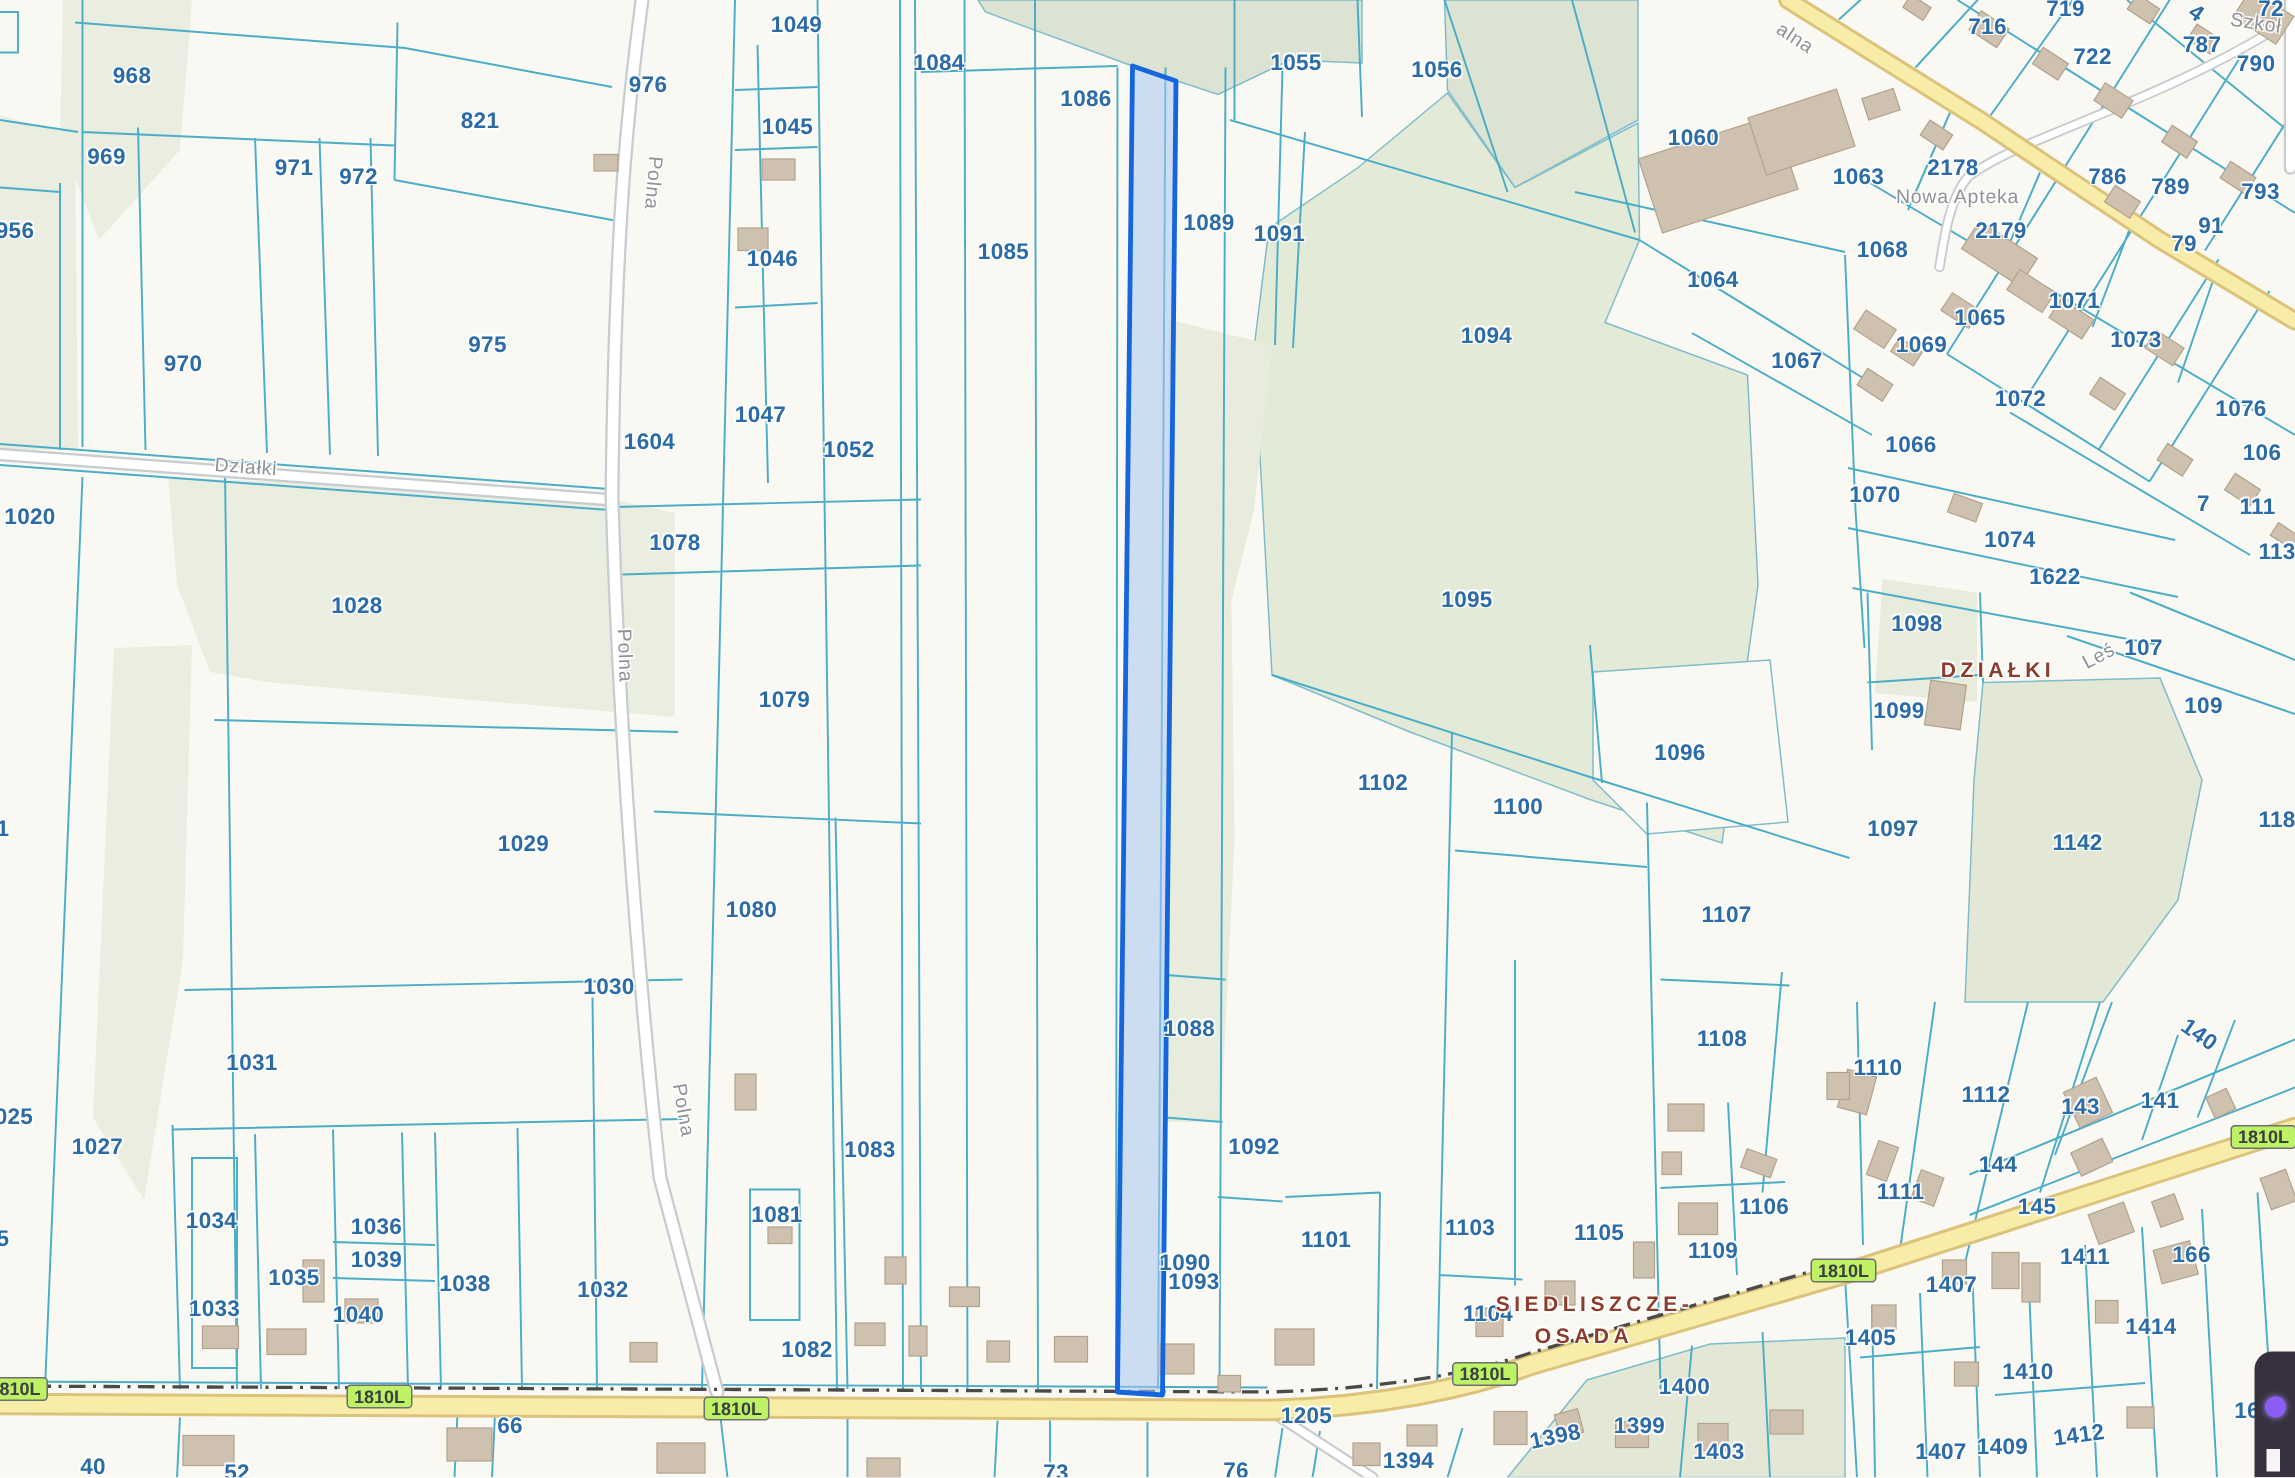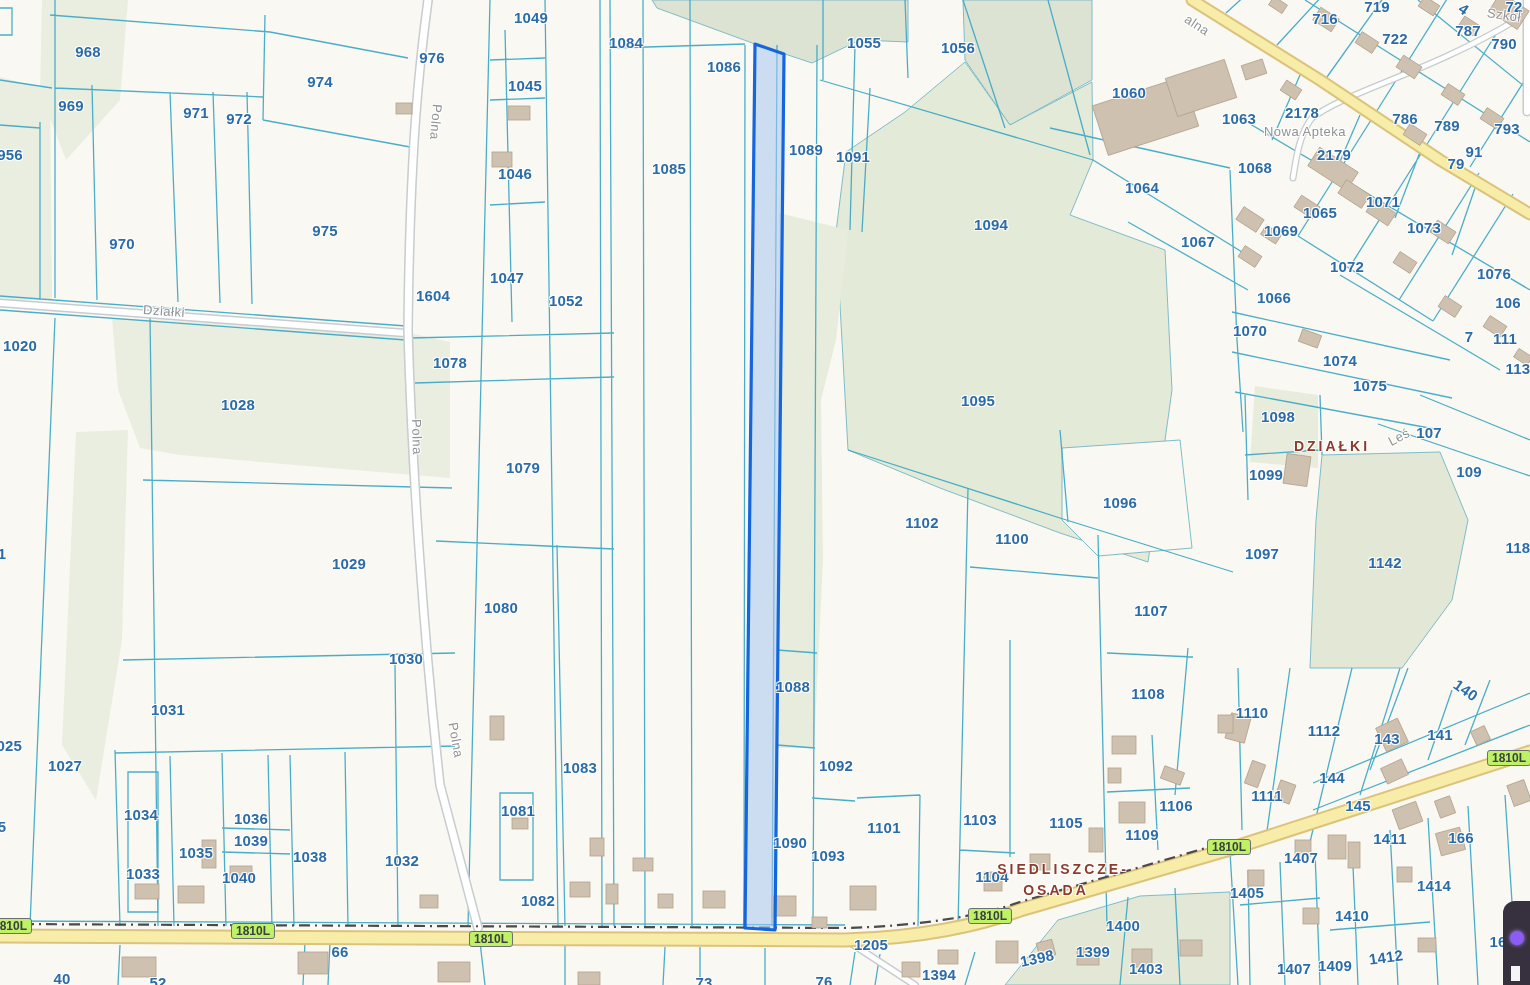--- a/index.html
+++ b/index.html
@@ -187,21 +187,21 @@
       </g>
 
     <polygon points="755,44 784,54 775,930 745,928" fill="#a8c6f0" fill-opacity="0.55" stroke="#1565dd" stroke-width="3.2" stroke-linejoin="round"></polygon>
   </svg>
 
   <div id="label-layer">
       <span class="lbl lbl-parcel" style="left: 88px; top: 51px;">968</span>
       <span class="lbl lbl-parcel" style="left: 71px; top: 105px;">969</span>
       <span class="lbl lbl-parcel" style="left: 196px; top: 112px;">971</span>
       <span class="lbl lbl-parcel" style="left: 239px; top: 118px;">972</span>
-      <span class="lbl lbl-parcel" style="left: 320px; top: 81px;">974</span>
+      <span class="lbl lbl-parcel" style="left: 320px; top: 81px;">821</span>
       <span class="lbl lbl-parcel" style="left: 432px; top: 57px;">976</span>
       <span class="lbl lbl-parcel" style="left: 10px; top: 154px;">956</span>
       <span class="lbl lbl-parcel" style="left: 122px; top: 243px;">970</span>
       <span class="lbl lbl-parcel" style="left: 325px; top: 230px;">975</span>
       <span class="lbl lbl-parcel" style="left: 433px; top: 295px;">1604</span>
       <span class="lbl lbl-parcel" style="left: 531px; top: 17px;">1049</span>
       <span class="lbl lbl-parcel" style="left: 525px; top: 85px;">1045</span>
       <span class="lbl lbl-parcel" style="left: 515px; top: 173px;">1046</span>
       <span class="lbl lbl-parcel" style="left: 507px; top: 277px;">1047</span>
       <span class="lbl lbl-parcel" style="left: 566px; top: 300px;">1052</span>
@@ -223,21 +223,21 @@
       <span class="lbl lbl-parcel" style="left: 1334px; top: 154px;">2179</span>
       <span class="lbl lbl-parcel" style="left: 1255px; top: 167px;">1068</span>
       <span class="lbl lbl-parcel" style="left: 1320px; top: 212px;">1065</span>
       <span class="lbl lbl-parcel" style="left: 1281px; top: 230px;">1069</span>
       <span class="lbl lbl-parcel" style="left: 1383px; top: 201px;">1071</span>
       <span class="lbl lbl-parcel" style="left: 1424px; top: 227px;">1073</span>
       <span class="lbl lbl-parcel" style="left: 1347px; top: 266px;">1072</span>
       <span class="lbl lbl-parcel" style="left: 1274px; top: 297px;">1066</span>
       <span class="lbl lbl-parcel" style="left: 1250px; top: 330px;">1070</span>
       <span class="lbl lbl-parcel" style="left: 1340px; top: 360px;">1074</span>
-      <span class="lbl lbl-parcel" style="left: 1370px; top: 385px;">1075</span>
+      <span class="lbl lbl-parcel" style="left: 1370px; top: 385px;">1622</span>
       <span class="lbl lbl-parcel" style="left: 1325px; top: 18px;">716</span>
       <span class="lbl lbl-parcel" style="left: 1377px; top: 6px;">719</span>
       <span class="lbl lbl-parcel" style="left: 1395px; top: 38px;">722</span>
       <span class="lbl lbl-parcel" style="left: 1468px; top: 30px;">787</span>
       <span class="lbl lbl-parcel" style="left: 1504px; top: 43px;">790</span>
       <span class="lbl lbl-parcel" style="left: 1405px; top: 118px;">786</span>
       <span class="lbl lbl-parcel" style="left: 1447px; top: 125px;">789</span>
       <span class="lbl lbl-parcel" style="left: 1507px; top: 128px;">793</span>
       <span class="lbl lbl-parcel" style="left: 1474px; top: 151px;">91</span>
       <span class="lbl lbl-parcel" style="left: 1456px; top: 163px;">79</span>
@@ -270,21 +270,21 @@
       <span class="lbl lbl-parcel" style="left: 580px; top: 767px;">1083</span>
       <span class="lbl lbl-parcel" style="left: 518px; top: 810px;">1081</span>
       <span class="lbl lbl-parcel" style="left: 538px; top: 900px;">1082</span>
       <span class="lbl lbl-parcel" style="left: 922px; top: 522px;">1102</span>
       <span class="lbl lbl-parcel" style="left: 1012px; top: 538px;">1100</span>
       <span class="lbl lbl-parcel" style="left: 1151px; top: 610px;">1107</span>
       <span class="lbl lbl-parcel" style="left: 1148px; top: 693px;">1108</span>
       <span class="lbl lbl-parcel" style="left: 793px; top: 686px;">1088</span>
       <span class="lbl lbl-parcel" style="left: 790px; top: 842px;">1090</span>
       <span class="lbl lbl-parcel" style="left: 836px; top: 765px;">1092</span>
-      <span class="lbl lbl-parcel" style="left: 828px; top: 855px;">1093</span>
+      <span class="lbl lbl-parcel" style="left: 796px; top: 855px;">1093</span>
       <span class="lbl lbl-parcel" style="left: 884px; top: 827px;">1101</span>
       <span class="lbl lbl-parcel" style="left: 143px; top: 873px;">1033</span>
       <span class="lbl lbl-parcel" style="left: 141px; top: 814px;">1034</span>
       <span class="lbl lbl-parcel" style="left: 196px; top: 852px;">1035</span>
       <span class="lbl lbl-parcel" style="left: 251px; top: 818px;">1036</span>
       <span class="lbl lbl-parcel" style="left: 251px; top: 840px;">1039</span>
       <span class="lbl lbl-parcel" style="left: 239px; top: 877px;">1040</span>
       <span class="lbl lbl-parcel" style="left: 310px; top: 856px;">1038</span>
       <span class="lbl lbl-parcel" style="left: 402px; top: 860px;">1032</span>
       <span class="lbl lbl-parcel" style="left: 980px; top: 819px;">1103</span>

